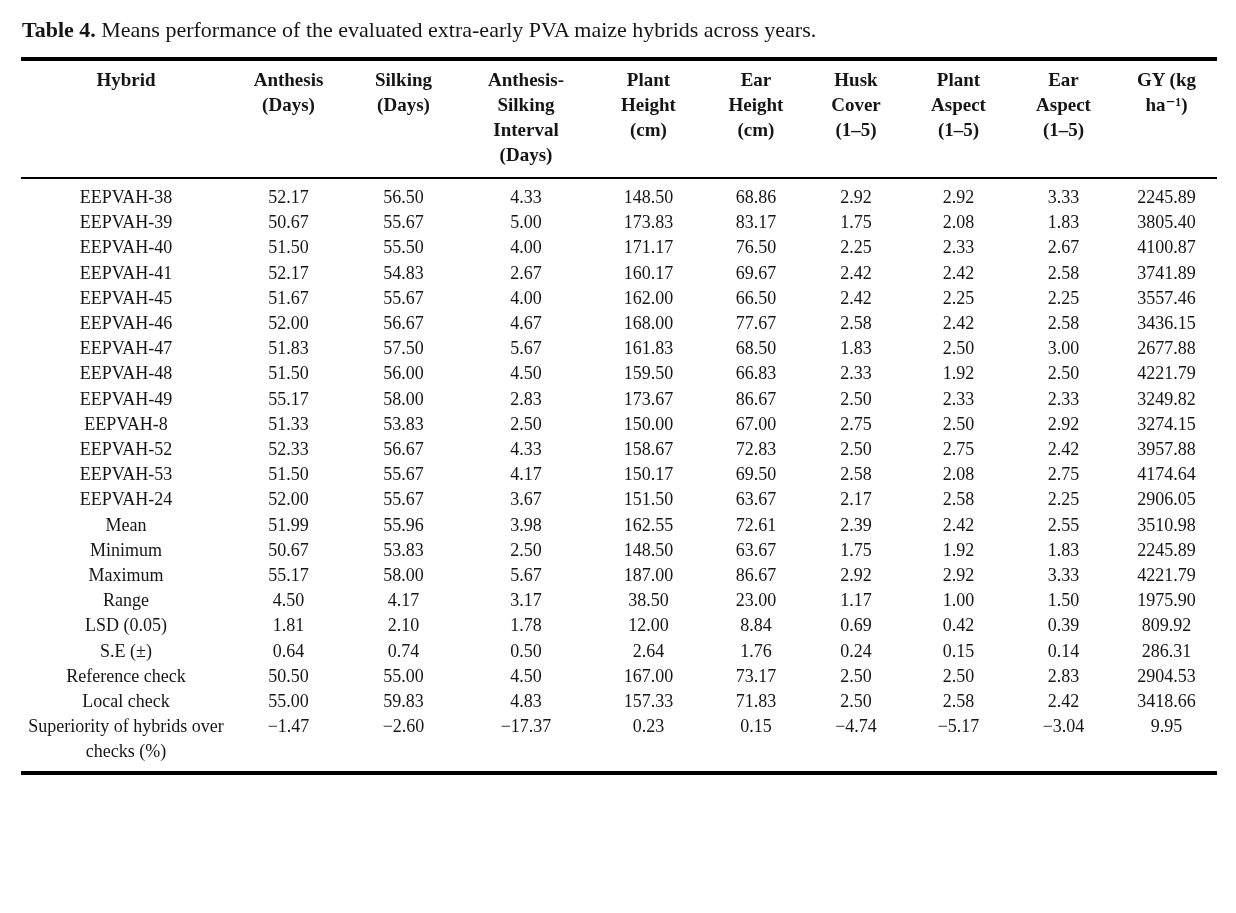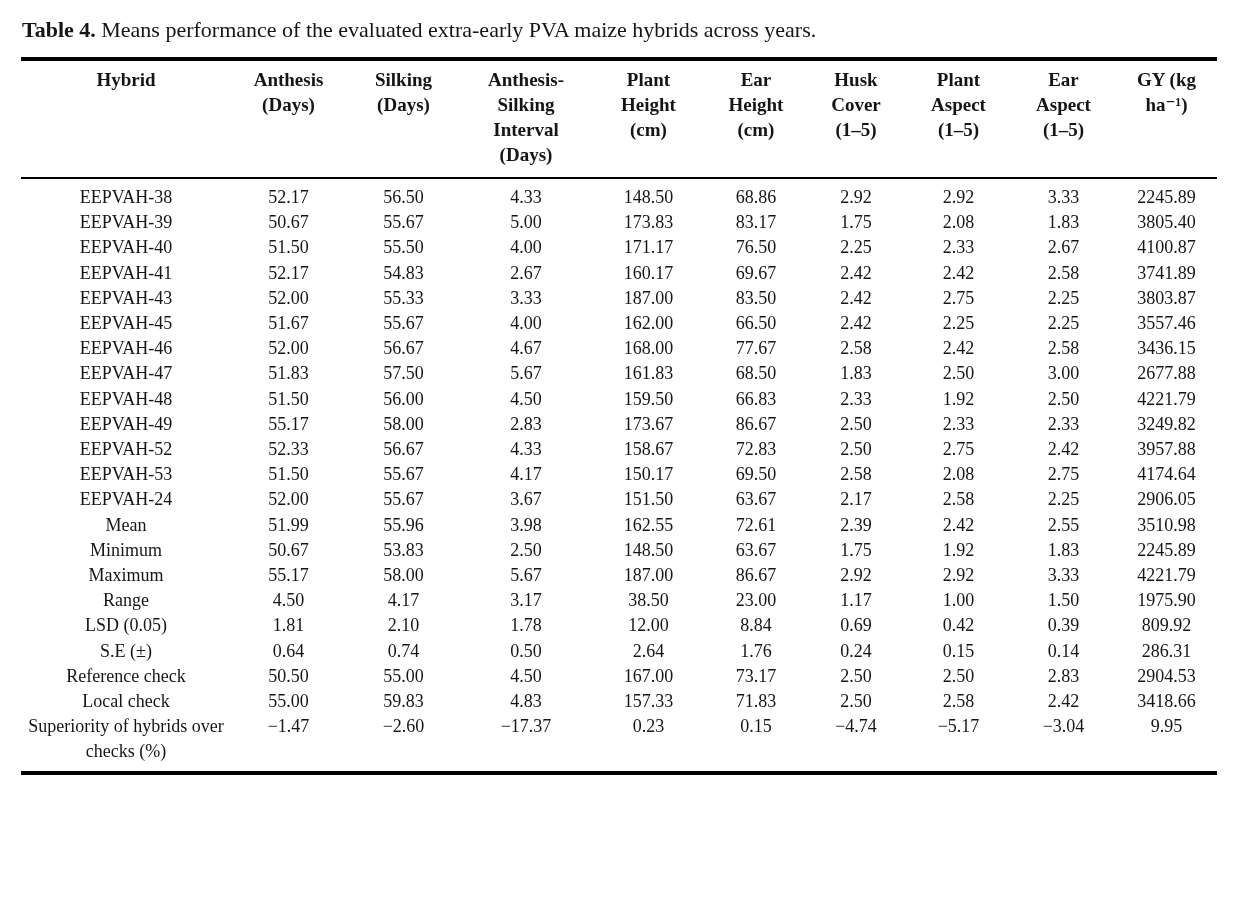--- a/index.html
+++ b/index.html
@@ -142,32 +142,20 @@
           <td>54.83</td>
           <td>2.67</td>
           <td>160.17</td>
           <td>69.67</td>
           <td>2.42</td>
           <td>2.42</td>
           <td>2.58</td>
           <td>3741.89</td>
         </tr>
         <tr>
-          <td>EEPVAH-43</td>
-          <td>52.00</td>
-          <td>55.33</td>
-          <td>3.33</td>
-          <td>187.00</td>
-          <td>83.50</td>
-          <td>2.42</td>
-          <td>2.75</td>
-          <td>2.25</td>
-          <td>3803.87</td>
-        </tr>
-        <tr>
           <td>EEPVAH-45</td>
           <td>51.67</td>
           <td>55.67</td>
           <td>4.00</td>
           <td>162.00</td>
           <td>66.50</td>
           <td>2.42</td>
           <td>2.25</td>
           <td>2.25</td>
           <td>3557.46</td>
@@ -212,20 +200,32 @@
           <td>EEPVAH-49</td>
           <td>55.17</td>
           <td>58.00</td>
           <td>2.83</td>
           <td>173.67</td>
           <td>86.67</td>
           <td>2.50</td>
           <td>2.33</td>
           <td>2.33</td>
           <td>3249.82</td>
+        </tr>
+        <tr>
+          <td>EEPVAH-8</td>
+          <td>51.33</td>
+          <td>53.83</td>
+          <td>2.50</td>
+          <td>150.00</td>
+          <td>67.00</td>
+          <td>2.75</td>
+          <td>2.50</td>
+          <td>2.92</td>
+          <td>3274.15</td>
         </tr>
         <tr>
           <td>EEPVAH-52</td>
           <td>52.33</td>
           <td>56.67</td>
           <td>4.33</td>
           <td>158.67</td>
           <td>72.83</td>
           <td>2.50</td>
           <td>2.75</td>

